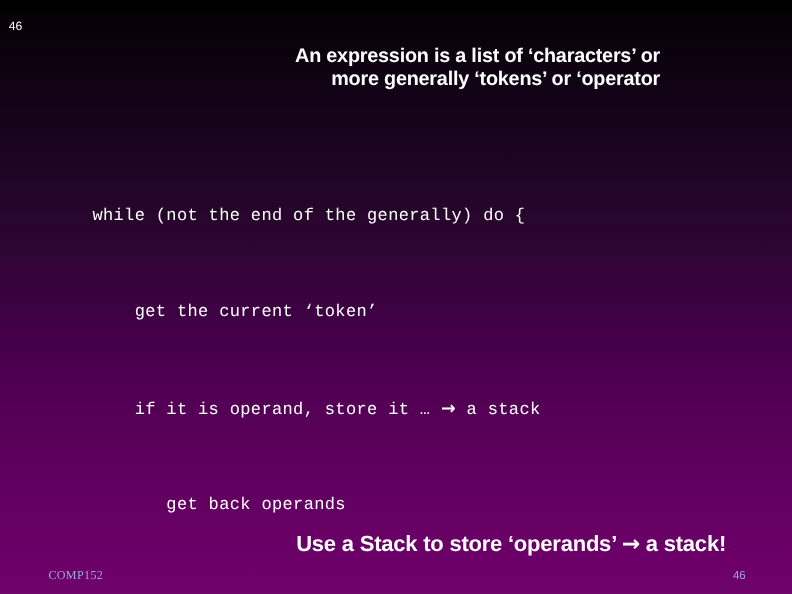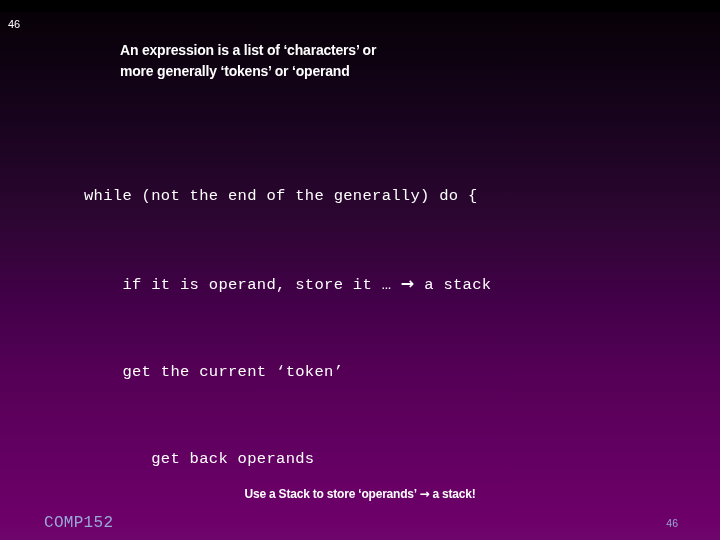--- a/index.html
+++ b/index.html
@@ -38,25 +38,25 @@
     letter-spacing: 0px;
     line-height: 13px;
   }
 
   
   #title {
     position: absolute;
     left: 120px;
     top: 28px;
     width: 480px;
-    text-align: left;
+    text-align: right;
     color: #ffffff;
     font-family: "Liberation Sans", sans-serif;
     font-weight: bold;
-    font-size: 14px;
+    font-size: 18px;
     line-height: 21px;
     letter-spacing: -0.2px;
   }
   #title .tline { display: block; }
 
   
   #code {
     position: absolute;
     left: 84px;
     top: 112px;
@@ -74,41 +74,41 @@
     font-weight: bold;
     font-size: 16px;
   }
 
   
   #takeaway {
     position: absolute;
     left: 60px;
     top: 472px;
     width: 600px;
-    text-align: center;
+    text-align: right;
     color: #ffffff;
     font-family: "Liberation Sans", sans-serif;
     font-weight: bold;
-    font-size: 12px;
+    font-size: 20px;
     line-height: 20px;
     letter-spacing: -0.2px;
   }
   #takeaway .arrow {
     font-family: "DejaVu Sans", sans-serif;
     font-weight: bold;
   }
 
   
   #footer-course {
     position: absolute;
     left: 44px;
     top: 505px;
     color: #9aa8d8;
-    font-family: Liberation Mono, monospace;
-    font-size: 16px;
+    font-family: Liberation Serif, serif;
+    font-size: 11px;
     line-height: 13px;
     letter-spacing: 0.3px;
   }
   #footer-page {
     position: absolute;
     right: 42px;
     top: 505px;
     color: #9aa8d8;
     font-family: "Liberation Sans", sans-serif;
     font-size: 10.5px;
@@ -118,27 +118,27 @@
 </style>
 </head>
 <body>
 
 <div id="slide">
 
   <div id="slide-index">46</div>
 
   <div id="title">
     <span class="tline">An expression is a list of ‘characters’ or</span>
-    <span class="tline">more generally ‘tokens’ or ‘operand</span>
+    <span class="tline">more generally ‘tokens’ or ‘operator</span>
   </div>
 
   <div id="code">
     <span class="cline">while (not the end of the generally) do {</span>
+    <span class="cline">    get the current ‘token’</span>
     <span class="cline"><span>    if it is operand, store it … </span><span class="arrow">→</span><span> a stack</span></span>
-    <span class="cline">    get the current ‘token’</span>
     <span class="cline">       get back operands</span>
     
     
     
     
     
   </div>
 
   <div id="takeaway">
     <span>Use a Stack to store ‘operands’ </span><span class="arrow">→</span><span> a stack!</span>

